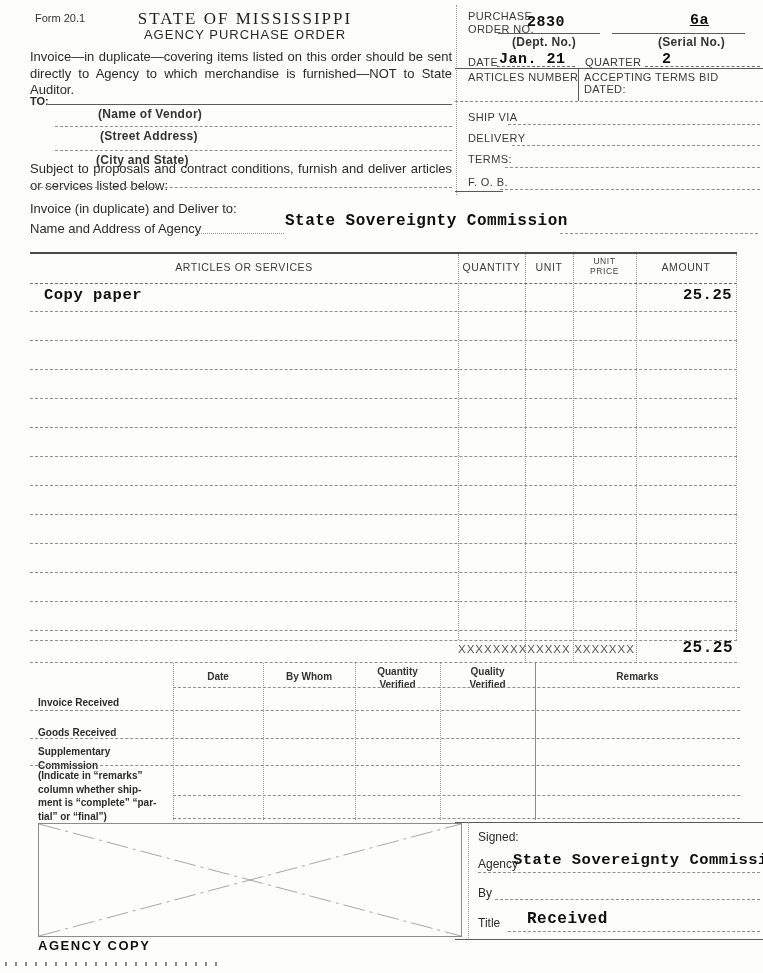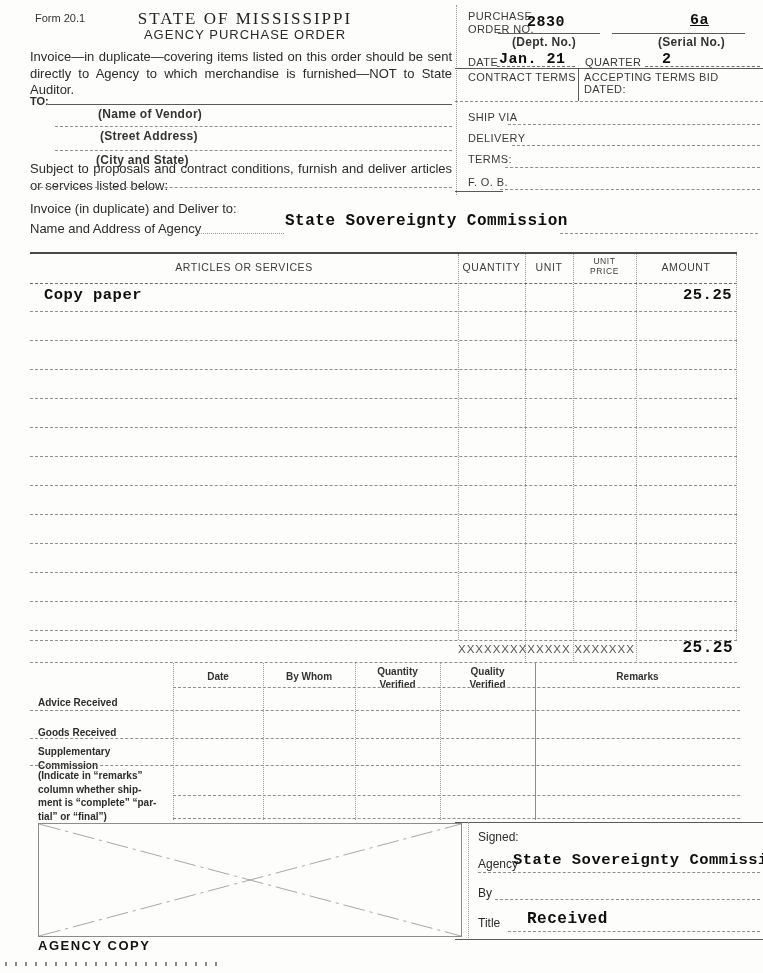--- a/index.html
+++ b/index.html
@@ -60,21 +60,21 @@
   <div class="abs cap" style="left:658px;top:35px;">(Serial No.)</div>
 
   <div class="abs lbl" style="left:468px;top:56px;">DATE</div>
   <div class="abs typed" style="left:499px;top:51px;font-size:15px;">Jan. 21</div>
   <div class="abs dashd" style="left:497px;top:66px;width:78px;"></div>
   <div class="abs lbl" style="left:585px;top:56px;">QUARTER</div>
   <div class="abs typed" style="left:662px;top:51px;font-size:15px;">2</div>
   <div class="abs dashd" style="left:645px;top:66px;width:115px;"></div>
 
   <div class="abs solid" style="left:455px;top:68px;width:308px;"></div>
-  <div class="abs lbl" style="left:468px;top:71px;">CONTRACT TERMS</div>
+  <div class="abs lbl" style="left:468px;top:71px;">ARTICLES NUMBER</div>
   <div class="abs vsolid" style="left:578px;top:68px;height:33px;"></div>
   <div class="abs lbl" style="left:584px;top:71px;">ACCEPTING TERMS BID DATED:</div>
   <div class="abs dash" style="left:455px;top:101px;width:308px;"></div>
 
   <div class="abs lbl" style="left:468px;top:111px;">SHIP VIA</div>
   <div class="abs dash" style="left:508px;top:124px;width:252px;"></div>
   <div class="abs lbl" style="left:468px;top:132px;">DELIVERY</div>
   <div class="abs dash" style="left:512px;top:145px;width:248px;"></div>
   <div class="abs lbl" style="left:468px;top:153px;">TERMS:</div>
   <div class="abs dash" style="left:505px;top:167px;width:255px;"></div>
@@ -139,21 +139,21 @@
 
     <div class="abs bhd" style="left:143px;top:8px;width:90px;">Date</div>
     <div class="abs bhd" style="left:233px;top:8px;width:92px;">By Whom</div>
     <div class="abs bhd pre" style="left:325px;top:3px;width:85px;">Quantity
 Verified</div>
     <div class="abs bhd pre" style="left:410px;top:3px;width:95px;">Quality
 Verified</div>
     <div class="abs bhd" style="left:505px;top:8px;width:205px;">Remarks</div>
     <div class="abs dash" style="left:143px;top:24px;width:567px;"></div>
 
-    <div class="abs rowlbl" style="left:8px;top:33px;">Advice Received</div>
+    <div class="abs rowlbl" style="left:8px;top:33px;">Invoice Received</div>
     <div class="abs dash" style="left:0;top:47px;width:710px;"></div>
     <div class="abs rowlbl" style="left:8px;top:63px;">Goods Received</div>
     <div class="abs dash" style="left:0;top:75px;width:710px;"></div>
     <div class="abs rowlbl pre" style="left:8px;top:82px;">Supplementary
 Commission</div>
     <div class="abs dash" style="left:0;top:102px;width:710px;"></div>
     <div class="abs rowlbl pre" style="left:8px;top:106px;width:135px;">(Indicate in “remarks”
 column whether ship-
 ment is “complete” “par-
 tial” or “final”)</div>

